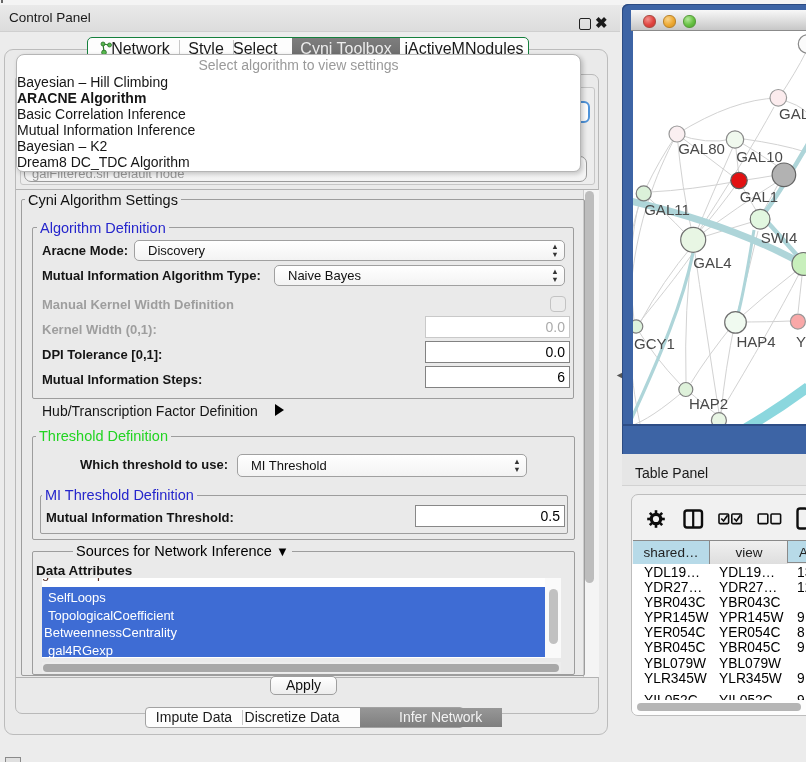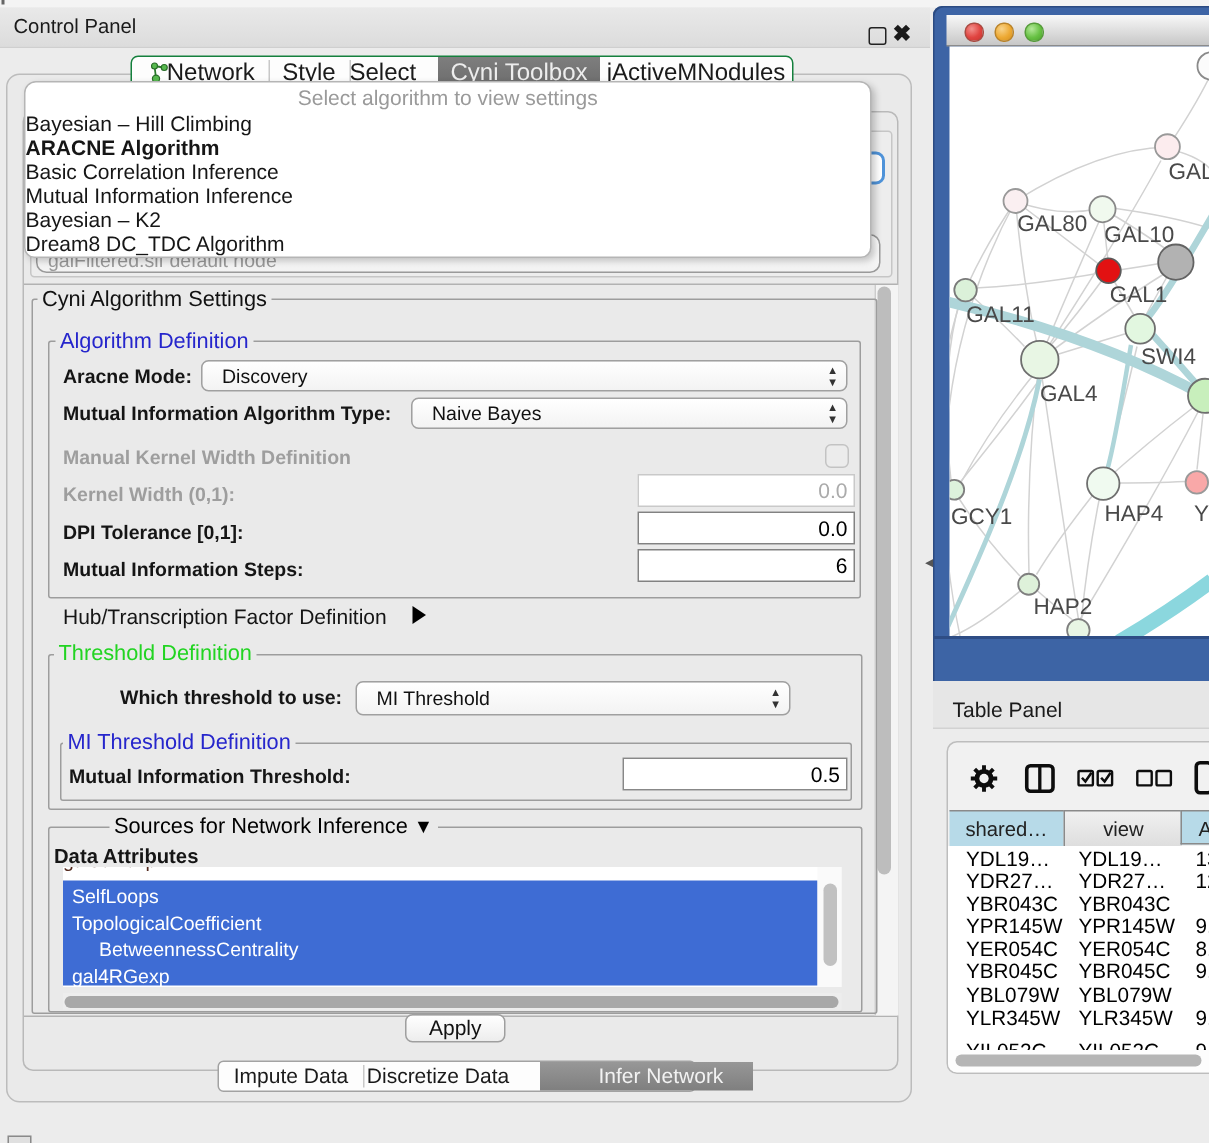--- a/index.html
+++ b/index.html
@@ -110,21 +110,21 @@
   <div class="grp" style="left:32px;top:551px;width:541px;height:122px;"></div>
   <div class="grp-title" style="left:40px;top:544px;color:#000000;margin-left:33px;">Sources for Network Inference <span style="font-size:13px;">▼</span></div>
 
   <div class="lbl" style="left:36px;top:563px;font-size:13.5px;">Data Attributes</div>
 
   <div class="abs" style="left:42px;top:578px;width:519px;height:80px;background:#ffffff;overflow:hidden;">
     <div class="abs" style="left:0px;top:-12px;width:200px;font-size:13px;color:#542a1e;">gal80Rexp</div>
     <div class="abs" style="left:0;top:9px;width:503px;height:70px;background:#3e6cd4;color:#fff;font-size:13px;padding-top:2px;box-sizing:border-box;">
       <div style="height:17.5px;line-height:17.5px;padding-left:6px;">SelfLoops</div>
       <div style="height:17.5px;line-height:17.5px;padding-left:6px;">TopologicalCoefficient</div>
-      <div style="height:17.5px;line-height:17.5px;padding-left:24px;">BetweennessCentrality</div>
+      <div style="height:17.5px;line-height:17.5px;padding-left:2px;">BetweennessCentrality</div>
       <div style="height:17.5px;line-height:17.5px;padding-left:6px;">gal4RGexp</div>
     </div>
     <div class="abs" style="left:503px;top:0;width:16px;height:80px;background:#fafafa;"></div>
     <div class="abs" style="left:507px;top:11px;width:9px;height:55px;background:#c1c1c1;border-radius:5px;"></div>
   </div>
 
   <div class="abs" style="left:42px;top:662px;width:519px;height:11px;background:#ededed;"></div>
   <div class="abs" style="left:43px;top:664px;width:516px;height:8px;background:#a8a8a8;border-radius:4px;"></div>
 
   <div class="abs" style="left:270px;top:676px;width:65px;height:17px;background:linear-gradient(#ffffff,#ededed);border:1px solid #9f9f9f;border-radius:5px;text-align:center;line-height:17px;font-size:14px;color:#111;">Apply</div>

